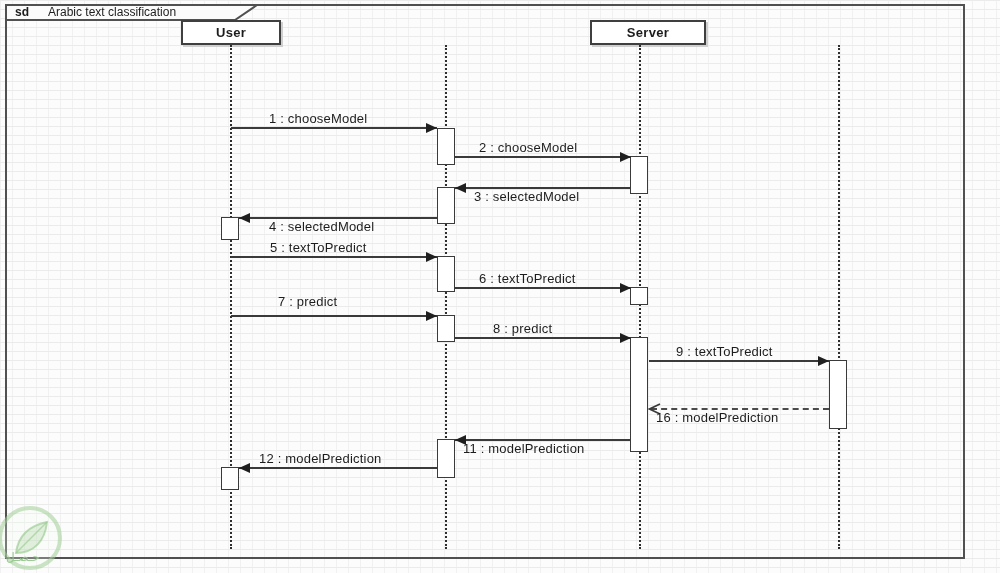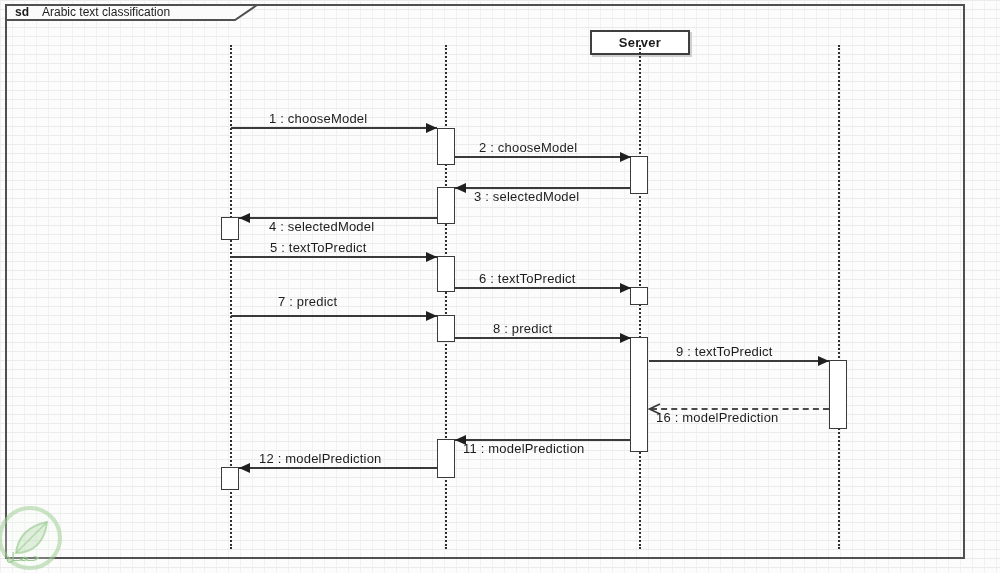--- a/index.html
+++ b/index.html
@@ -14,21 +14,21 @@
       linear-gradient(to right, #f1f1f1 1px, transparent 1px);
     background-size:12px 9px, 12px 9px;
   }
   .frame{
     position:absolute;left:5px;top:4px;width:960px;height:555px;
     border:2px solid #505050;box-sizing:border-box;background:transparent;
   }
   .tab-svg{position:absolute;left:5px;top:4px;}
   .tab-text{
     position:absolute;left:15px;top:5px;font-size:12px;color:#1d1d1d;
-    display:flex;gap:13px;align-items:flex-end;white-space:nowrap;
+    display:flex;gap:19px;align-items:flex-end;white-space:nowrap;
   }
   .tab-text b{font-weight:bold;}
   .ll-head{
     position:absolute;height:25px;box-sizing:border-box;
     border:2px solid #3f3f3f;background:#ffffff;
     box-shadow:2px 2px 0 #cfcfcf;
     display:flex;align-items:center;justify-content:center;
     font-size:13px;font-weight:bold;color:#1c1c1c;letter-spacing:.3px;
   }
   .ll-line{
@@ -72,21 +72,24 @@
   <div class="frame"></div>
 
   <svg class="tab-svg" width="262" height="18">
     <polygon points="1,1 252,1 230,16 1,16" fill="#fbfbfb" stroke="#505050" stroke-width="2"></polygon>
   </svg>
   <div class="tab-text">
     <b>sd</b>
     <span>Arabic text classification</span>
   </div>
 
-  <div class="ll-head" style="left:590px;top:30px;width:100px">
+  <div class="ll-head" style="left:181px;top:20px;width:100px">
+    <span>User</span>
+  </div>
+  <div class="ll-head" style="left:590px;top:20px;width:116px">
     <span>Server</span>
   </div>
 
   <div class="ll-line" style="left:230px"></div>
   <div class="ll-line" style="left:445px"></div>
   <div class="ll-line" style="left:639px"></div>
   <div class="ll-line" style="left:838px"></div>
 
   <div class="act" style="left:437px;top:128px;height:37px"></div>
   <div class="act" style="left:437px;top:187px;height:37px"></div>

